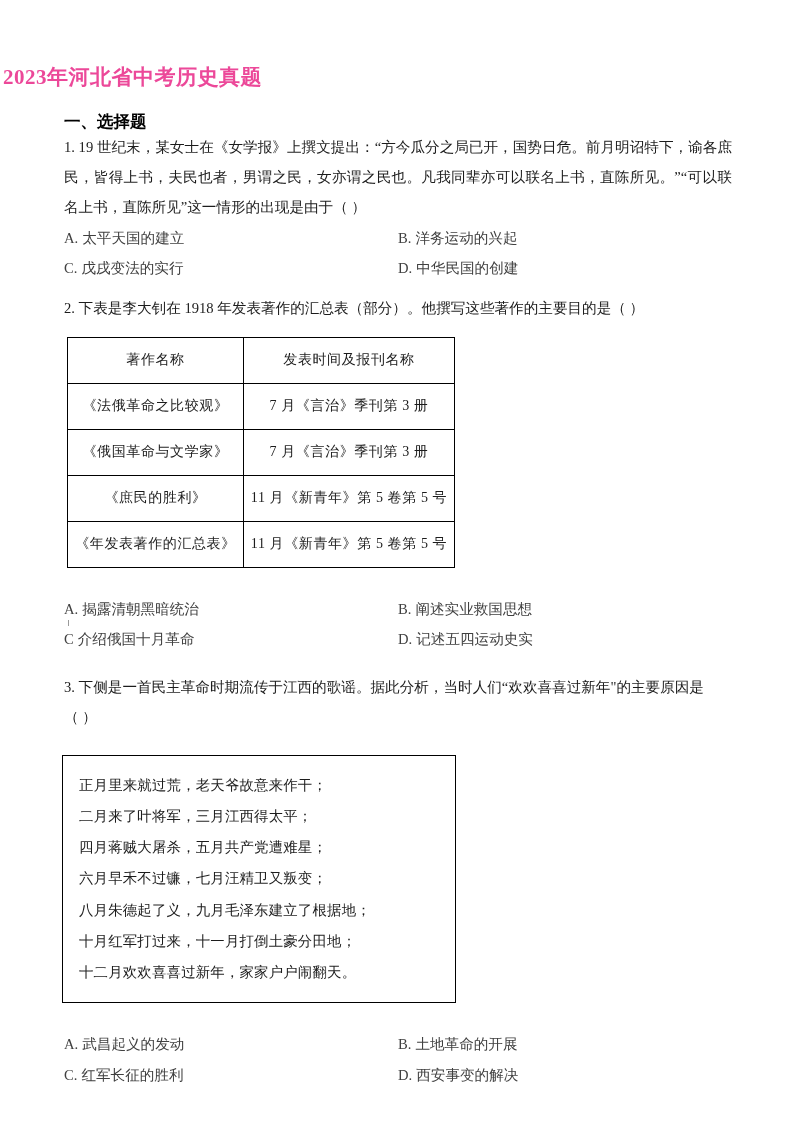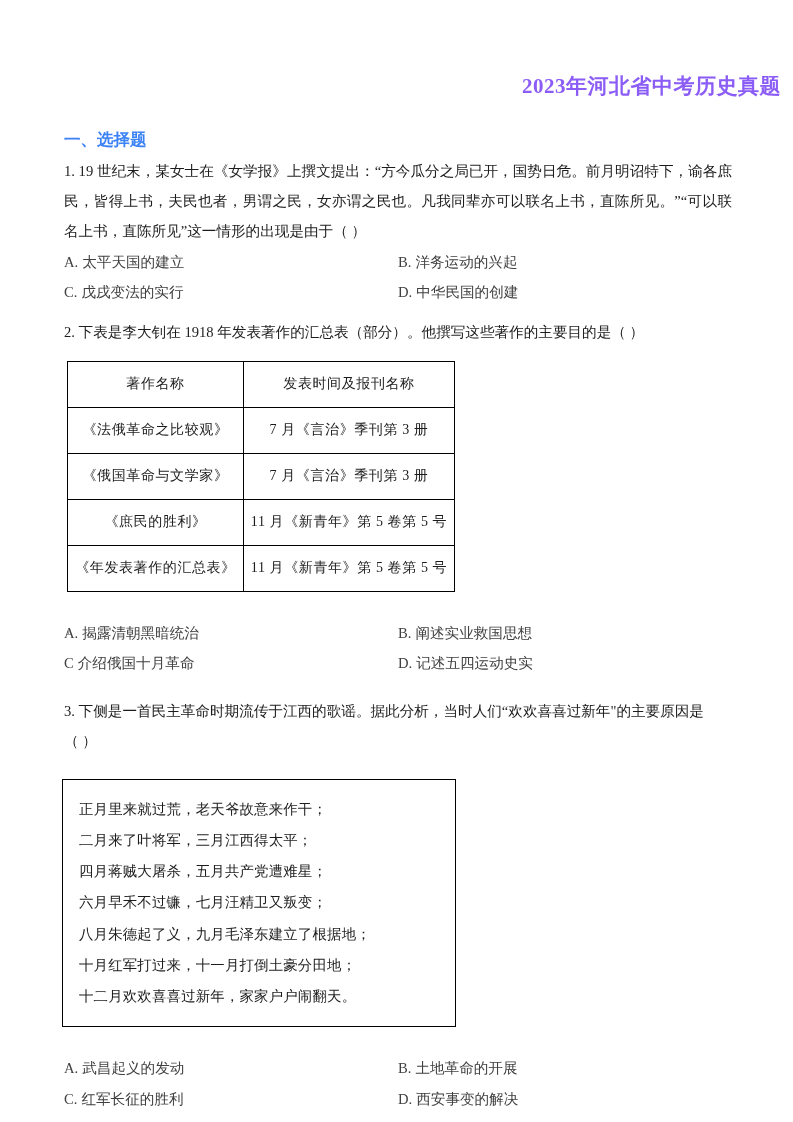--- a/index.html
+++ b/index.html
@@ -18,54 +18,54 @@
   .page {
     position: relative;
     width: 793px;
     height: 1122px;
     box-sizing: border-box;
     padding: 0;
   }
 
   
   .doc-title {
-    text-align: right;
+    text-align: left;
     font-size: 21px;
     font-weight: bold;
     letter-spacing: 0.5px;
-    margin: 12px;
+    margin: 3px;
     padding-top: 62px;
     line-height: 1.2;
-    color: #8b5cf6;
+    color: #ec4899;
   }
   .body-col {
     position: absolute;
     left: 64px;
     top: 0;
     width: 668px;
   }
 
   .section-heading {
     font-size: 16.5px;
     font-weight: bold;
     margin: 0;
     padding-top: 0;
     line-height: 1.35;
-    color: #3b82f6;
+    color: #000000;
   }
 
   .q-stem {
     font-size: 14.6px;
     line-height: 2.04;
     text-align: justify;
     text-justify: inter-ideograph;
     color: #1c1c1c;
     margin: 0;
   }
-  .q-stem.first { margin-top: 6px; }
+  .q-stem.first { }
 
   .opts {
     display: flex;
     flex-wrap: wrap;
     font-size: 14.6px;
     line-height: 2.1;
     color: #404040;
   }
   .opt {
     box-sizing: border-box;

